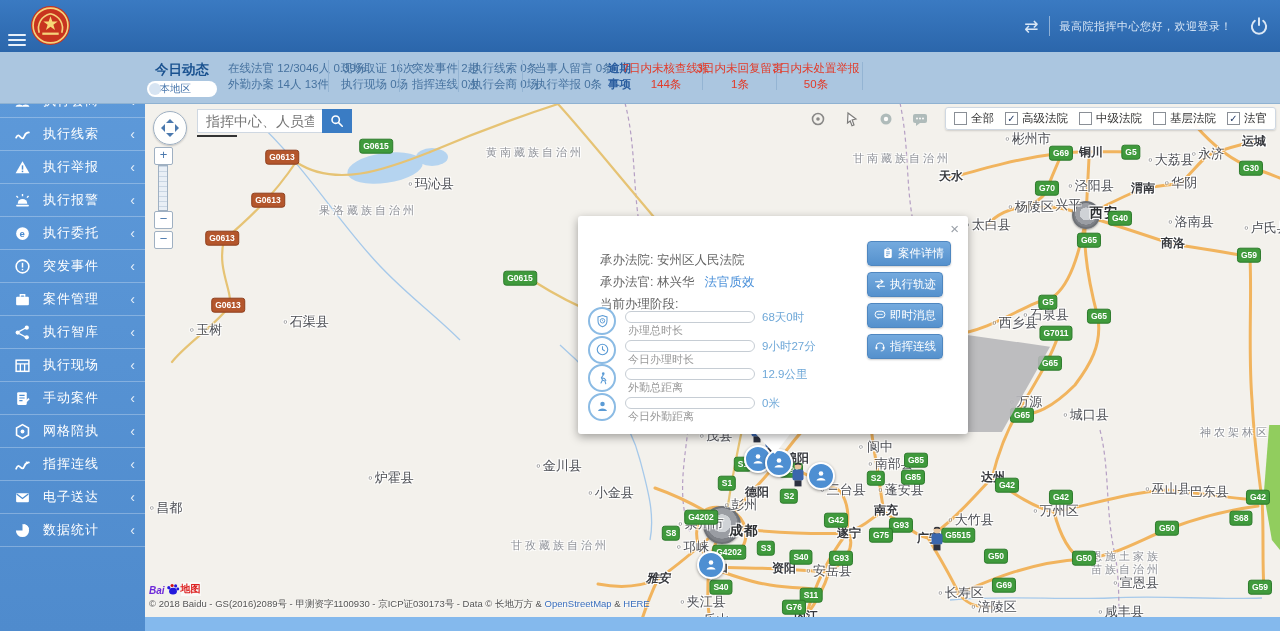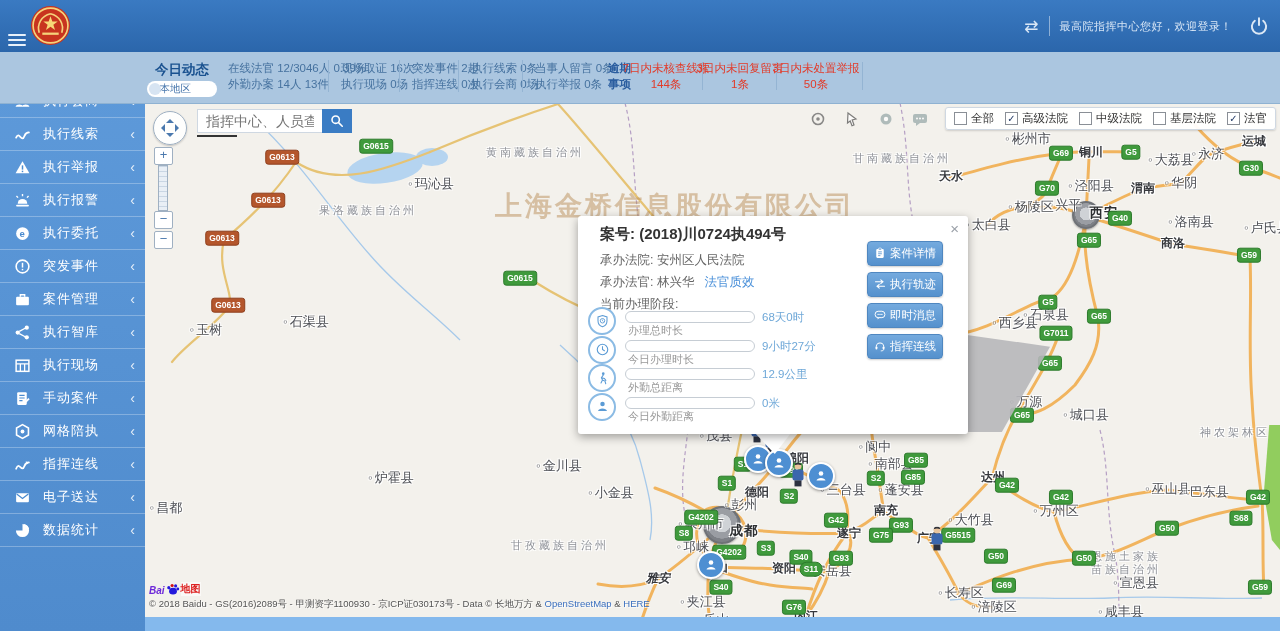--- a/index.html
+++ b/index.html
@@ -418,21 +418,20 @@
         <path d="M1195,125 C1215,148 1235,162 1253,168 C1265,172 1272,175 1280,178"></path>
         <path d="M1250,258 C1252,300 1248,350 1252,400 C1254,440 1258,470 1262,500 C1264,530 1262,560 1264,590"></path>
         <path d="M1062,153 C1055,170 1050,180 1047,190 C1042,200 1032,204 1025,207"></path>
         <path d="M703,512 C695,525 694,542 703,552 C715,562 735,558 742,548 C750,535 745,518 732,511 C720,506 710,506 703,512"></path>
         <path d="M712,515 C695,505 675,495 655,488"></path>
         <path d="M709,567 C730,575 750,582 770,585 C790,588 805,588 812,589"></path>
         <path d="M806,616 C818,600 825,585 829,572"></path>
       </g>
     </svg>
     <div id="greenblob"></div>
-    <div id="watermark">上海金桥信息股份有限公司</div>
 
     <div id="panctrl">
       <i class="n"></i>
         <i class="s"></i>
       <i class="w"></i>
         <i class="e"></i>
     </div>
     <div class="zbtn" style="top:44px">+</div>
     <div id="ztrack"></div>
     <div class="zbtn" style="top:108px">−</div>
@@ -527,21 +526,21 @@
         <div class="lbl county" style="left: 466px; top: 390px;">小金县</div>
         <div class="lbl county" style="left: 571px; top: 333px;">茂县</div>
         <div class="lbl county" style="left: 698px; top: 387px;">三台县</div>
         <div class="lbl county" style="left: 596px; top: 402px;">彭州</div>
         <div class="lbl county" style="left: 556px; top: 421px;">崇州市</div>
         <div class="lbl county" style="left: 548px; top: 444px;">邛崃</div>
         <div class="lbl county" style="left: 558px; top: 499px;">夹江县</div>
         <div class="lbl county" style="left: 568px; top: 517px;">乐山</div>
         <div class="lbl county" style="left: 684px; top: 468px;">安岳县</div>
         <div class="lbl county" style="left: 756px; top: 387px;">蓬安县</div>
-        <div class="lbl county" style="left: 730px; top: 344px;">阆中</div>
+        <div class="lbl county" style="left: 730px; top: 344px; font-family: Liberation Mono, monospace;">阆中</div>
         <div class="lbl county" style="left: 746px; top: 361px;">南部县</div>
         <div class="lbl county" style="left: 826px; top: 417px;">大竹县</div>
         <div class="lbl county" style="left: 881px; top: 299px;">万源</div>
         <div class="lbl county" style="left: 941px; top: 312px;">城口县</div>
         <div class="lbl county" style="left: 911px; top: 408px;">万州区</div>
         <div class="lbl county" style="left: 816px; top: 490px;">长寿区</div>
         <div class="lbl county" style="left: 849px; top: 504px;">涪陵区</div>
         <div class="lbl county" style="left: 1023px; top: 386px;">巫山县</div>
         <div class="lbl county" style="left: 1061px; top: 389px;">巴东县</div>
         <div class="lbl county" style="left: 991px; top: 480px;">宣恩县</div>
@@ -575,23 +574,23 @@
         <div class="badge g" style="left: 771px; top: 357px;">G85</div>
         <div class="badge g" style="left: 768px; top: 374px;">G85</div>
         <div class="badge g" style="left: 691px; top: 417px;">G42</div>
         <div class="badge g" style="left: 756px; top: 422px;">G93</div>
         <div class="badge g" style="left: 736px; top: 432px;">G75</div>
         <div class="badge g" style="left: 696px; top: 455px;">G93</div>
         <div class="badge g" style="left: 621px; top: 445px;">S3</div>
         <div class="badge g" style="left: 656px; top: 454px;">S40</div>
         <div class="badge g" style="left: 556px; top: 414px;">G4202</div>
         <div class="badge g" style="left: 584px; top: 449px;">G4202</div>
-        <div class="badge g" style="left: 539px; top: 430px; text-align: center;">S8</div>
+        <div class="badge g" style="left: 526px; top: 430px; text-align: center;">S8</div>
         <div class="badge g" style="left: 576px; top: 484px;">S40</div>
-        <div class="badge g" style="left: 666px; top: 466px; border-radius: 7px;">S11</div>
+        <div class="badge g" style="left: 666px; top: 492px;">S11</div>
         <div class="badge g" style="left: 649px; top: 504px;">G76</div>
         <div class="badge g" style="left: 862px; top: 382px;">G42</div>
         <div class="badge g" style="left: 916px; top: 394px;">G42</div>
         <div class="badge g" style="left: 851px; top: 453px;">G50</div>
         <div class="badge g" style="left: 939px; top: 455px;">G50</div>
         <div class="badge g" style="left: 1022px; top: 425px;">G50</div>
         <div class="badge g" style="left: 859px; top: 482px;">G69</div>
         <div class="badge g" style="left: 813px; top: 432px;">G5515</div>
         <div class="badge g" style="left: 1096px; top: 415px;">S68</div>
         <div class="badge g" style="left: 1113px; top: 394px;">G42</div>
@@ -655,21 +654,20 @@
             <circle cx="7" cy="4.5" r="2.3" fill="#fff"></circle>
             <path d="M2.5 11.5c.6-3.5 8.4-3.5 9 0z" fill="#fff"></path>
           </svg>
         </div>
       </div>
 
     <div id="popup-shadow"></div>
     <div id="popup-tail"></div>
     <div id="popup">
       <span id="pclose">×</span>
-      <div id="ptitle"><span>案号: </span><span>(2018)川0724执494号</span></div>
       <div class="pline" style="top:36px">承办法院: 安州区人民法院</div>
       <div class="pline" style="top:58px"><span>承办法官: 林兴华</span><span class="plink">法官质效</span></div>
       <div class="pline" style="top:80px">当前办理阶段:</div>
       <div id="metrics">
           <div class="mrow" style="top: 95px;">
             <span class="mic">
               <svg viewBox="0 0 20 20">
                 <path d="M10 2l6 2v5c0 4-2.5 7-6 8-3.5-1-6-4-6-8V4z" fill="none" stroke="#5b9bd5" stroke-width="1.4"></path>
                 <circle cx="10" cy="9" r="3" fill="none" stroke="#5b9bd5" stroke-width="1.2"></circle>
                 <path d="M10 7.5V9l1.2 1" stroke="#5b9bd5" stroke-width="1.1" fill="none"></path>
@@ -707,21 +705,21 @@
                 <circle cx="10" cy="6.5" r="3" fill="#5b9bd5"></circle>
                 <path d="M4 16c.8-4.5 11.2-4.5 12 0z" fill="#5b9bd5"></path>
               </svg>
             </span>
             <span class="mbar"><span class="mfill" style="width:0%"></span></span>
             <span class="mval">0米</span>
             <span class="mlab">今日外勤距离</span>
           </div>
         </div>
       <div id="pbuttons">
-          <div class="pbtn" style="top: 25px;">
+          <div class="pbtn" style="top: 25px; padding-left: 8px;">
             <span><svg viewBox="0 0 16 16">
                 <rect x="3" y="2.5" width="10" height="12" rx="1.5" fill="#fff"></rect>
                 <rect x="6" y="1.5" width="4" height="2.5" rx="1" fill="#5591cd" stroke="#fff"></rect>
                 <path d="M5.5 6.5h5M5.5 9h5M5.5 11.5h3" stroke="#5591cd" stroke-width="1.1"></path>
               </svg></span>
             <span>案件详情</span>
           </div>
           <div class="pbtn" style="top: 56px;">
             <span><svg viewBox="0 0 16 16">
                 <path d="M2 5h9M9 2.5 12 5 9 7.5M14 11H5M7 8.5 4 11l3 2.5" fill="none" stroke="#fff" stroke-width="1.4" stroke-linecap="round"></path>

